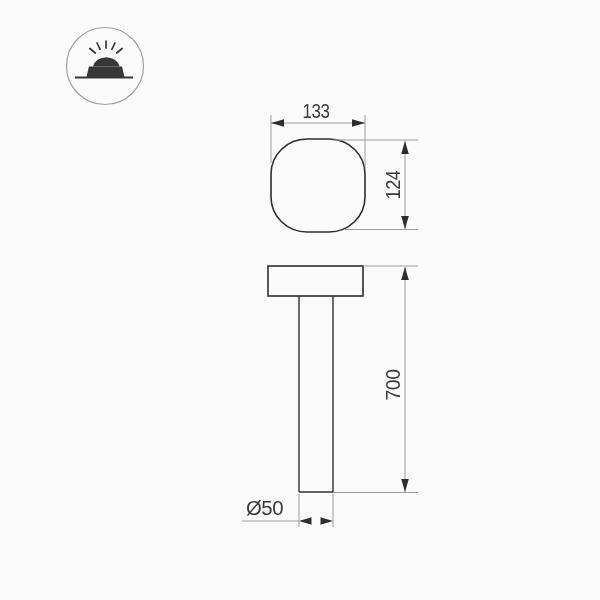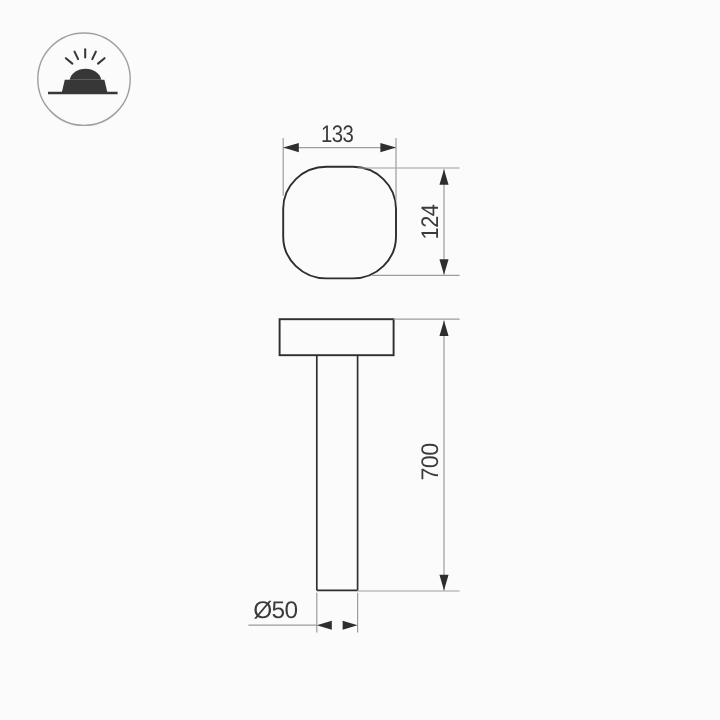--- a/index.html
+++ b/index.html
@@ -9,20 +9,21 @@
     --txt:#3a3a3a;
     --icon:#373737;
     --icon-circle:#a0a0a0;
   }
   html,body{margin:0;padding:0;background:var(--bg);}
   .canvas{
     position:relative;
     width:550px;height:600px;
     background:var(--bg);
     font-family:"Liberation Sans", sans-serif;
+    margin-left:35px;
   }
   svg{display:block;}
   .outline{stroke:var(--outline);stroke-width:1.6;fill:none;}
   .pole-line{stroke:var(--outline);stroke-width:1.4;fill:none;}
   .dim-line{stroke:var(--dim);stroke-width:1;fill:none;}
   .arrow{fill:var(--outline);stroke:none;}
   .dim-text{
     fill:var(--txt);
     font-family:"Liberation Sans", sans-serif;
     font-size:20px;

